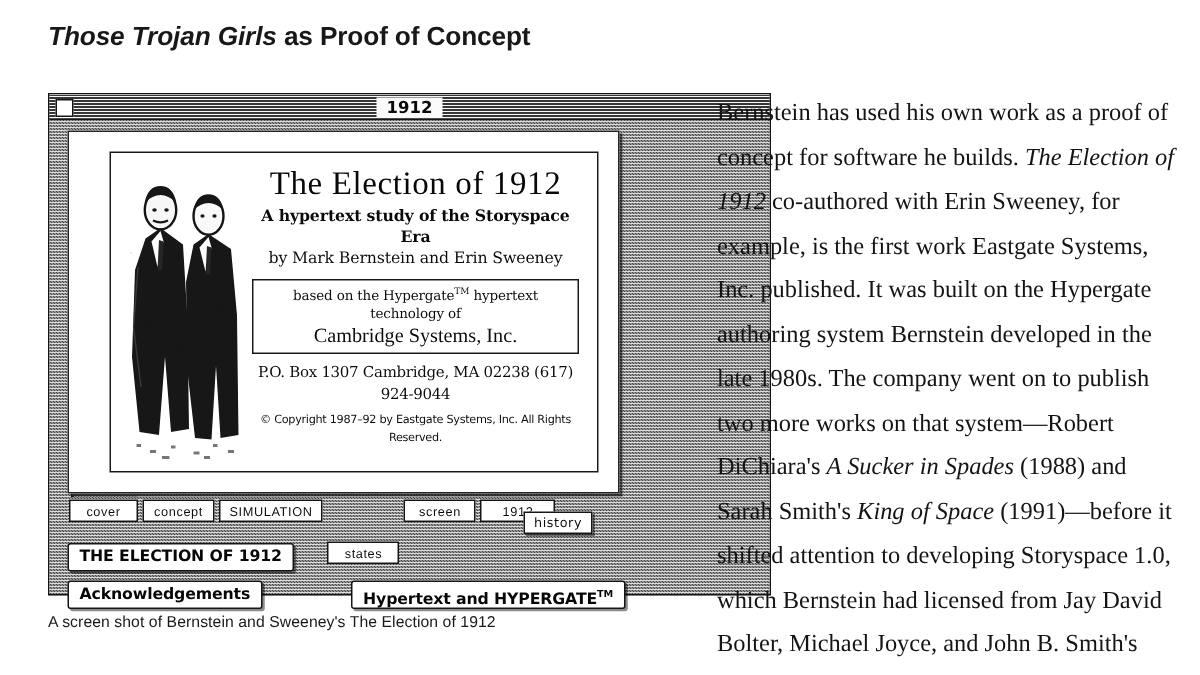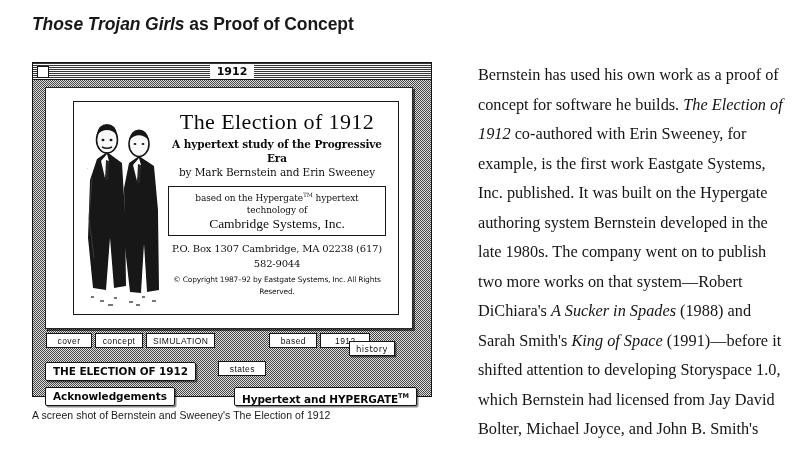--- a/index.html
+++ b/index.html
@@ -31,21 +31,21 @@
   #figure-block {
     position: absolute;
     left: 32px;
     top: 62px;
     width: 400px;
   }
 
   
   .mac-window {
     position: relative;
-    width: 400px;
+    width: 482px;
     height: 335px;
     border: 1.5px solid #1a1a1a;
     background: #cfcfcf;
     filter: grayscale(1) contrast(1.06);
   }
 
   .mac-titlebar {
     position: relative;
     height: 17px;
     border-bottom: 1.5px solid #1a1a1a;
@@ -347,42 +347,42 @@
                 <rect x="37" y="112" width="1" height="1"></rect>
                   <rect x="64" y="88" width="1" height="1"></rect>
                 <rect x="70" y="131" width="1" height="1"></rect>
                   <rect x="48" y="150" width="1" height="1"></rect>
               </g>
             </svg>
           </div>
 
           <div class="card-textcol">
             <div class="doc-title">The Election of 1912</div>
-            <div class="doc-subtitle">A hypertext study of the Progressive Era</div>
+            <div class="doc-subtitle">A hypertext study of the Storyspace Era</div>
             <div class="doc-byline">by Mark Bernstein and Erin Sweeney</div>
 
             <div class="doc-boxed">
               <div class="doc-boxed-l1"><span>based on the Hypergate</span><sup>TM</sup><span> hypertext technology of</span></div>
               <div class="doc-boxed-l2">Cambridge Systems, Inc.</div>
             </div>
 
-            <div class="doc-address">P.O. Box 1307 Cambridge, MA  02238 (617) 582-9044</div>
+            <div class="doc-address">P.O. Box 1307 Cambridge, MA  02238 (617) 924-9044</div>
             <div class="doc-copyright">© Copyright 1987–92 by Eastgate Systems, Inc. All Rights Reserved.</div>
           </div>
         </div>
       </div>
 
       <div class="tab-dotted"></div>
 
       <div class="tab-strip">
         <div class="tab-btn tab-cover">cover</div>
         <div class="tab-btn tab-people">concept</div>
         <div class="tab-btn tab-sim">SIMULATION</div>
         <div class="tab-btn tab-states">states</div>
-        <div class="tab-btn tab-issues">based</div>
+        <div class="tab-btn tab-issues">screen</div>
         <div class="tab-btn tab-1912">1912</div>
       </div>
 
       <div class="tab-history">history</div>
 
       <div class="act-btn btn-election">THE ELECTION OF 1912</div>
       <div class="act-btn btn-hypertxt"><span>Hypertext and HYPERGATE</span><sup>TM</sup></div>
       <div class="act-btn btn-ack">Acknowledgements</div>
 
     </div>

